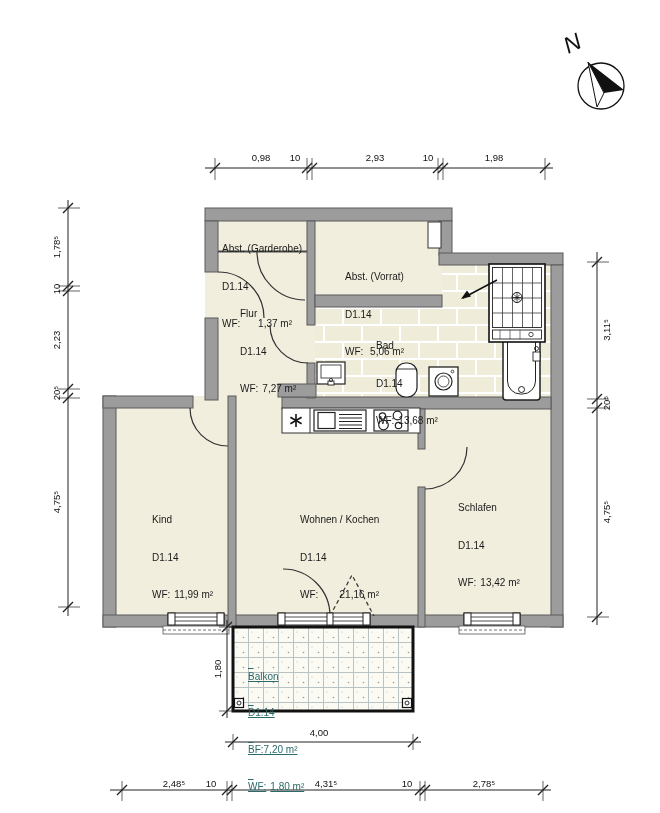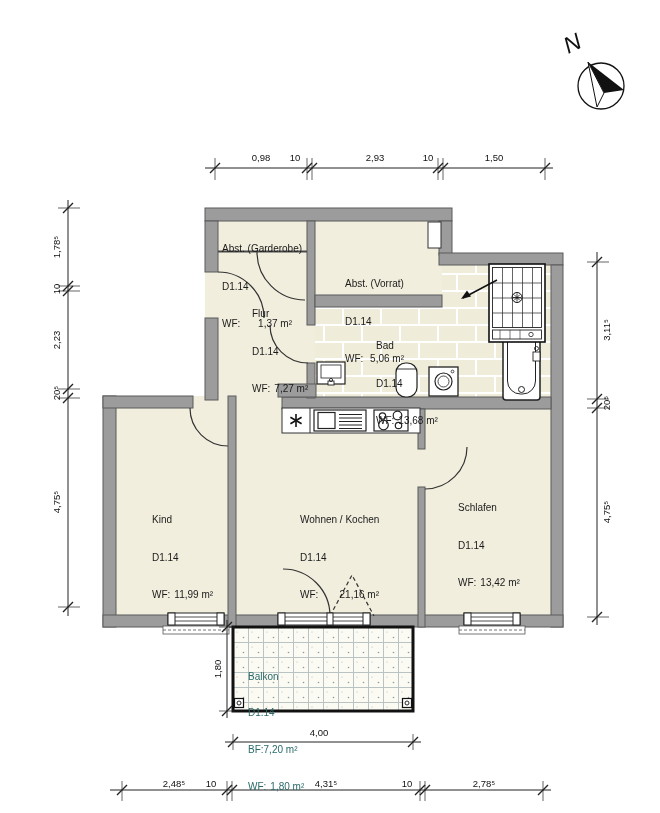--- a/index.html
+++ b/index.html
@@ -6,21 +6,21 @@
   .page{position:relative;width:660px;height:813px;background:#ffffff;overflow:hidden;
         font-family:"Liberation Sans", sans-serif;color:#1a1a1a;}
   .page svg{position:absolute;left:0;top:0;}
   .rlabel{position:absolute;font-size:10px;line-height:12.5px;white-space:pre;}
   .rlabel .wfrow{display:flex;}
   .w70{width:70px;justify-content:space-between;}
   .w59{width:59px;justify-content:space-between;}
   .w79{width:79px;justify-content:space-between;}
   .g4{gap:4px;}
   .g6{}
-  .teal{color:#2b6a6a;}
+  .teal{color:#2b6a6a;text-decoration:underline;}
   .dim{position:absolute;font-size:9.5px;color:#111;white-space:pre;
        transform:translate(-50%,-50%);}
   .dim.v{transform:translate(-50%,-50%) rotate(-90deg);}
   .north-n{position:absolute;font-size:23px;font-style:italic;color:#111;
        transform:rotate(-26deg);}
 </style>
 </head>
 <body>
 
 <div class="page">
@@ -231,29 +231,29 @@
 <div class="north-n" style="left:564px;top:30px">N</div>
 
 <div class="rlabel" style="left:222px;top:218px">
   <div>Abst. (Garderobe)</div>
   <div>D1.14</div>
   <div class="wfrow w70">
     <span>WF:</span>
     <span>1,37 m²</span>
   </div>
 </div>
-<div class="rlabel" style="left:345px;top:253px">
+<div class="rlabel" style="left:345px;top:246px">
   <div>Abst. (Vorrat)</div>
   <div>D1.14</div>
   <div class="wfrow w59">
     <span>WF:</span>
     <span>5,06 m²</span>
   </div>
 </div>
-<div class="rlabel" style="left:252px;top:283px">
+<div class="rlabel" style="left:240px;top:283px">
   <div>Flur</div>
   <div>D1.14</div>
   <div class="wfrow g4">
     <span>WF:</span>
     <span>7,27 m²</span>
   </div>
 </div>
 <div class="rlabel" style="left:376px;top:315px">
   <div>Bad</div>
   <div>D1.14</div>
@@ -296,21 +296,21 @@
   <div class="wfrow g4">
     <span>WF:</span>
     <span>1,80 m²</span>
   </div>
 </div>
 
 <div class="dim" style="left:261px;top:157px">0,98</div>
 <div class="dim" style="left:295px;top:157px">10</div>
 <div class="dim" style="left:375px;top:157px">2,93</div>
 <div class="dim" style="left:428px;top:157px">10</div>
-<div class="dim" style="left:494px;top:157px">1,50</div>
+<div class="dim" style="left:494px;top:157px">1,98</div>
 
 <div class="dim v" style="left:56px;top:247px">1,78⁵</div>
 <div class="dim v" style="left:56px;top:289px">10</div>
 <div class="dim v" style="left:56px;top:340px">2,23</div>
 <div class="dim v" style="left:56px;top:393px">20⁵</div>
 <div class="dim v" style="left:56px;top:502px">4,75⁵</div>
 
 <div class="dim v" style="left:606px;top:330px">3,11⁵</div>
 <div class="dim v" style="left:606px;top:403px">20⁵</div>
 <div class="dim v" style="left:606px;top:512px">4,75⁵</div>

